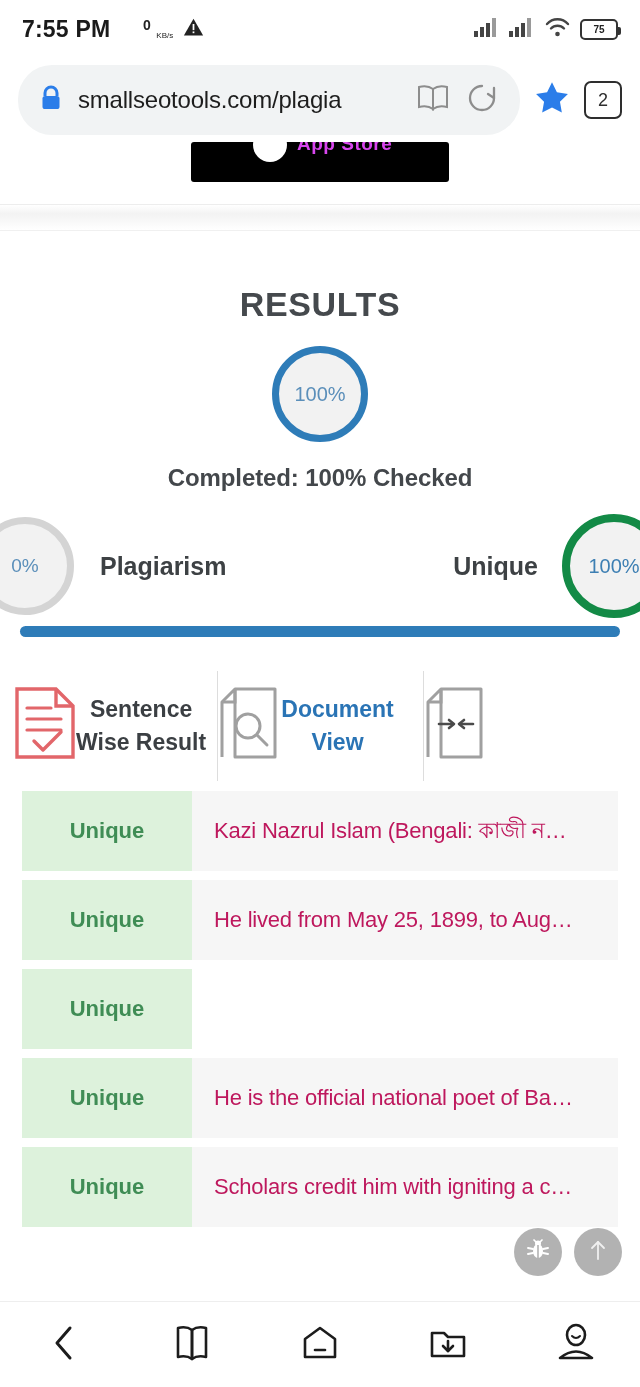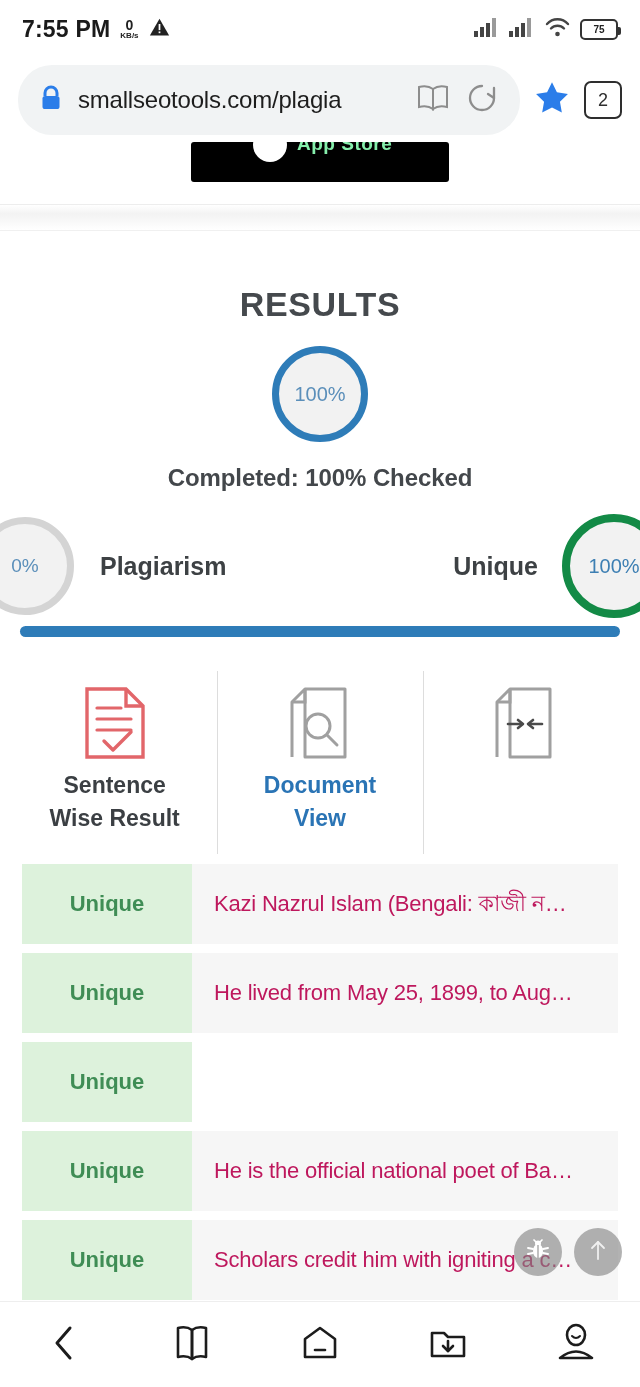--- a/index.html
+++ b/index.html
@@ -14,21 +14,21 @@
   .status-bar {
     height: 58px;
     display: flex; align-items: center;
     padding: 0 22px;
     background: #ffffff;
   }
   .status-left { display: flex; align-items: center; gap: 10px; }
   .status-clock { font-size: 23px; font-weight: 700; color: #1a1a1a; letter-spacing: .2px; }
   .netspeed { display: flex; flex-direction: column; align-items: center; line-height: 1; }
   .netspeed .num { font-size: 14px; font-weight: 600; color: #222; }
-  .netspeed .unit { font-size: 8px; font-weight: 700; color: #222; }
+  .netspeed .unit { font-size: 8px; font-weight: 400; color: #222; margin-left: 36px; }
   .status-right { margin-left: auto; display: flex; align-items: center; gap: 9px; }
   .battery {
     width: 38px; height: 21px; border: 2px solid #333; border-radius: 5px;
     display: flex; align-items: center; justify-content: center;
     position: relative;
   }
   .battery::after {
     content: ""; position: absolute; right: -5px; top: 6px;
     width: 3px; height: 8px; background: #333; border-radius: 0 2px 2px 0;
   }
@@ -81,21 +81,21 @@
     position: relative;
     overflow: hidden;
   }
   .ad-banner .ad-apple {
     position: absolute; left: 62px; top: -14px;
     width: 34px; height: 34px; border-radius: 50%;
     background: #ffffff;
   }
   .ad-banner .ad-word {
     position: absolute; left: 106px; top: -9px;
-    font-size: 19px; font-weight: 700; color: #86efac;
+    font-size: 19px; font-weight: 700; color: #d946ef;
     letter-spacing: .5px; white-space: nowrap;
   }
   .sep-band {
     height: 27px;
     background: linear-gradient(#ffffff 0%, #f3f3f3 35%, #f7f7f7 60%, #ffffff 100%);
     border-top: 1px solid #ededed;
     border-bottom: 1px solid #f0f0f0;
   }
 
   .results-title {
@@ -151,21 +151,21 @@
   }
 
   
   .tabs {
     display: flex;
     margin-top: 34px;
     padding: 0 12px;
   }
   .tab {
     flex: 1;
-    display: flex; flex-direction: column; align-items: center;
+    display: flex; flex-direction: row; 
     padding: 14px 2px 20px 2px;
     position: relative;
   }
   .tab + .tab::before {
     content: "";
     position: absolute; left: 0; top: 0; bottom: 0;
     width: 1px; background: #dddddd;
   }
   .tab-icon { height: 76px; display: flex; align-items: center; }
   .tab-label {

